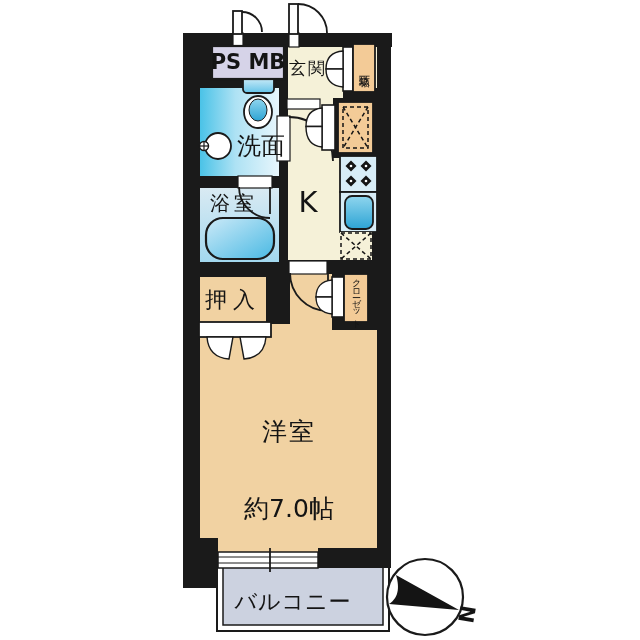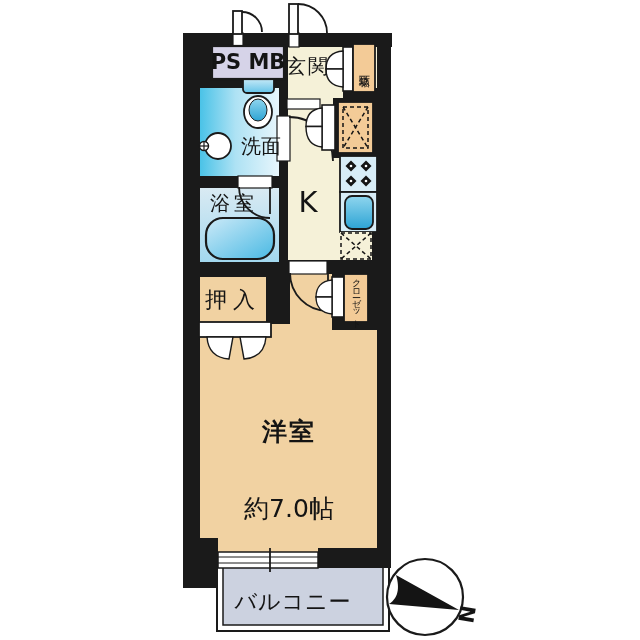--- a/index.html
+++ b/index.html
@@ -181,25 +181,25 @@
   <rect x="353" y="44" width="22" height="48" fill="var(--orange)" stroke="var(--wall)" stroke-width="1.8"></rect>
   <rect x="344" y="274" width="24" height="48" fill="var(--orange)" stroke="var(--wall)" stroke-width="1.8"></rect>
 
   <g>
     <circle cx="425" cy="597" r="38" fill="#ffffff" stroke="var(--wall)" stroke-width="2.2"></circle>
     <path d="M396,575 L459,610 L389,604 C400,597 399,585 396,575 Z" fill="#141414"></path>
   </g>
 </svg>
 
 <div class="lbl bold" style="left:248px;top:62px;font-size:21px;">PS MB</div>
-<div class="lbl" style="left:308px;top:68px;font-size:20px;letter-spacing:2px;font-family:Liberation Mono, monospace;">玄関</div>
+<div class="lbl" style="left:308px;top:68px;font-size:17px;letter-spacing:2px;">玄関</div>
 <div class="lbl v-lbl" style="left:364px;top:68px;font-size:11px;">下駄箱</div>
-<div class="lbl" style="left:261px;top:146px;font-size:20px;">洗面</div>
+<div class="lbl" style="left:261px;top:146px;font-size:24px;">洗面</div>
 <div class="lbl" style="left:234px;top:203px;font-size:20px;letter-spacing:4px;">浴室</div>
 <div class="lbl" style="left:308px;top:202px;font-size:29px;">K</div>
 <div class="lbl" style="left:233px;top:300px;font-size:22px;letter-spacing:6px;">押入</div>
 <div class="lbl v-lbl" style="left:356px;top:298px;font-size:9px;letter-spacing:0;">クローゼット</div>
-<div class="lbl" style="left:289px;top:431px;font-size:25px;letter-spacing:2px;font-weight:bold;">洋室</div>
+<div class="lbl" style="left:289px;top:431px;font-size:25px;letter-spacing:2px;">洋室</div>
 <div class="lbl" style="left:289px;top:460px;font-size:25px;margin-top:48px;">約7.0帖</div>
 <div class="lbl" style="left:293px;top:602px;font-size:22px;letter-spacing:1px;font-family:Liberation Serif, serif;">バルコニー</div>
 <div class="lbl n-lbl" style="left:466px;top:614px;font-size:21px;">N</div>
 
 </div>
 
 </body></html>

